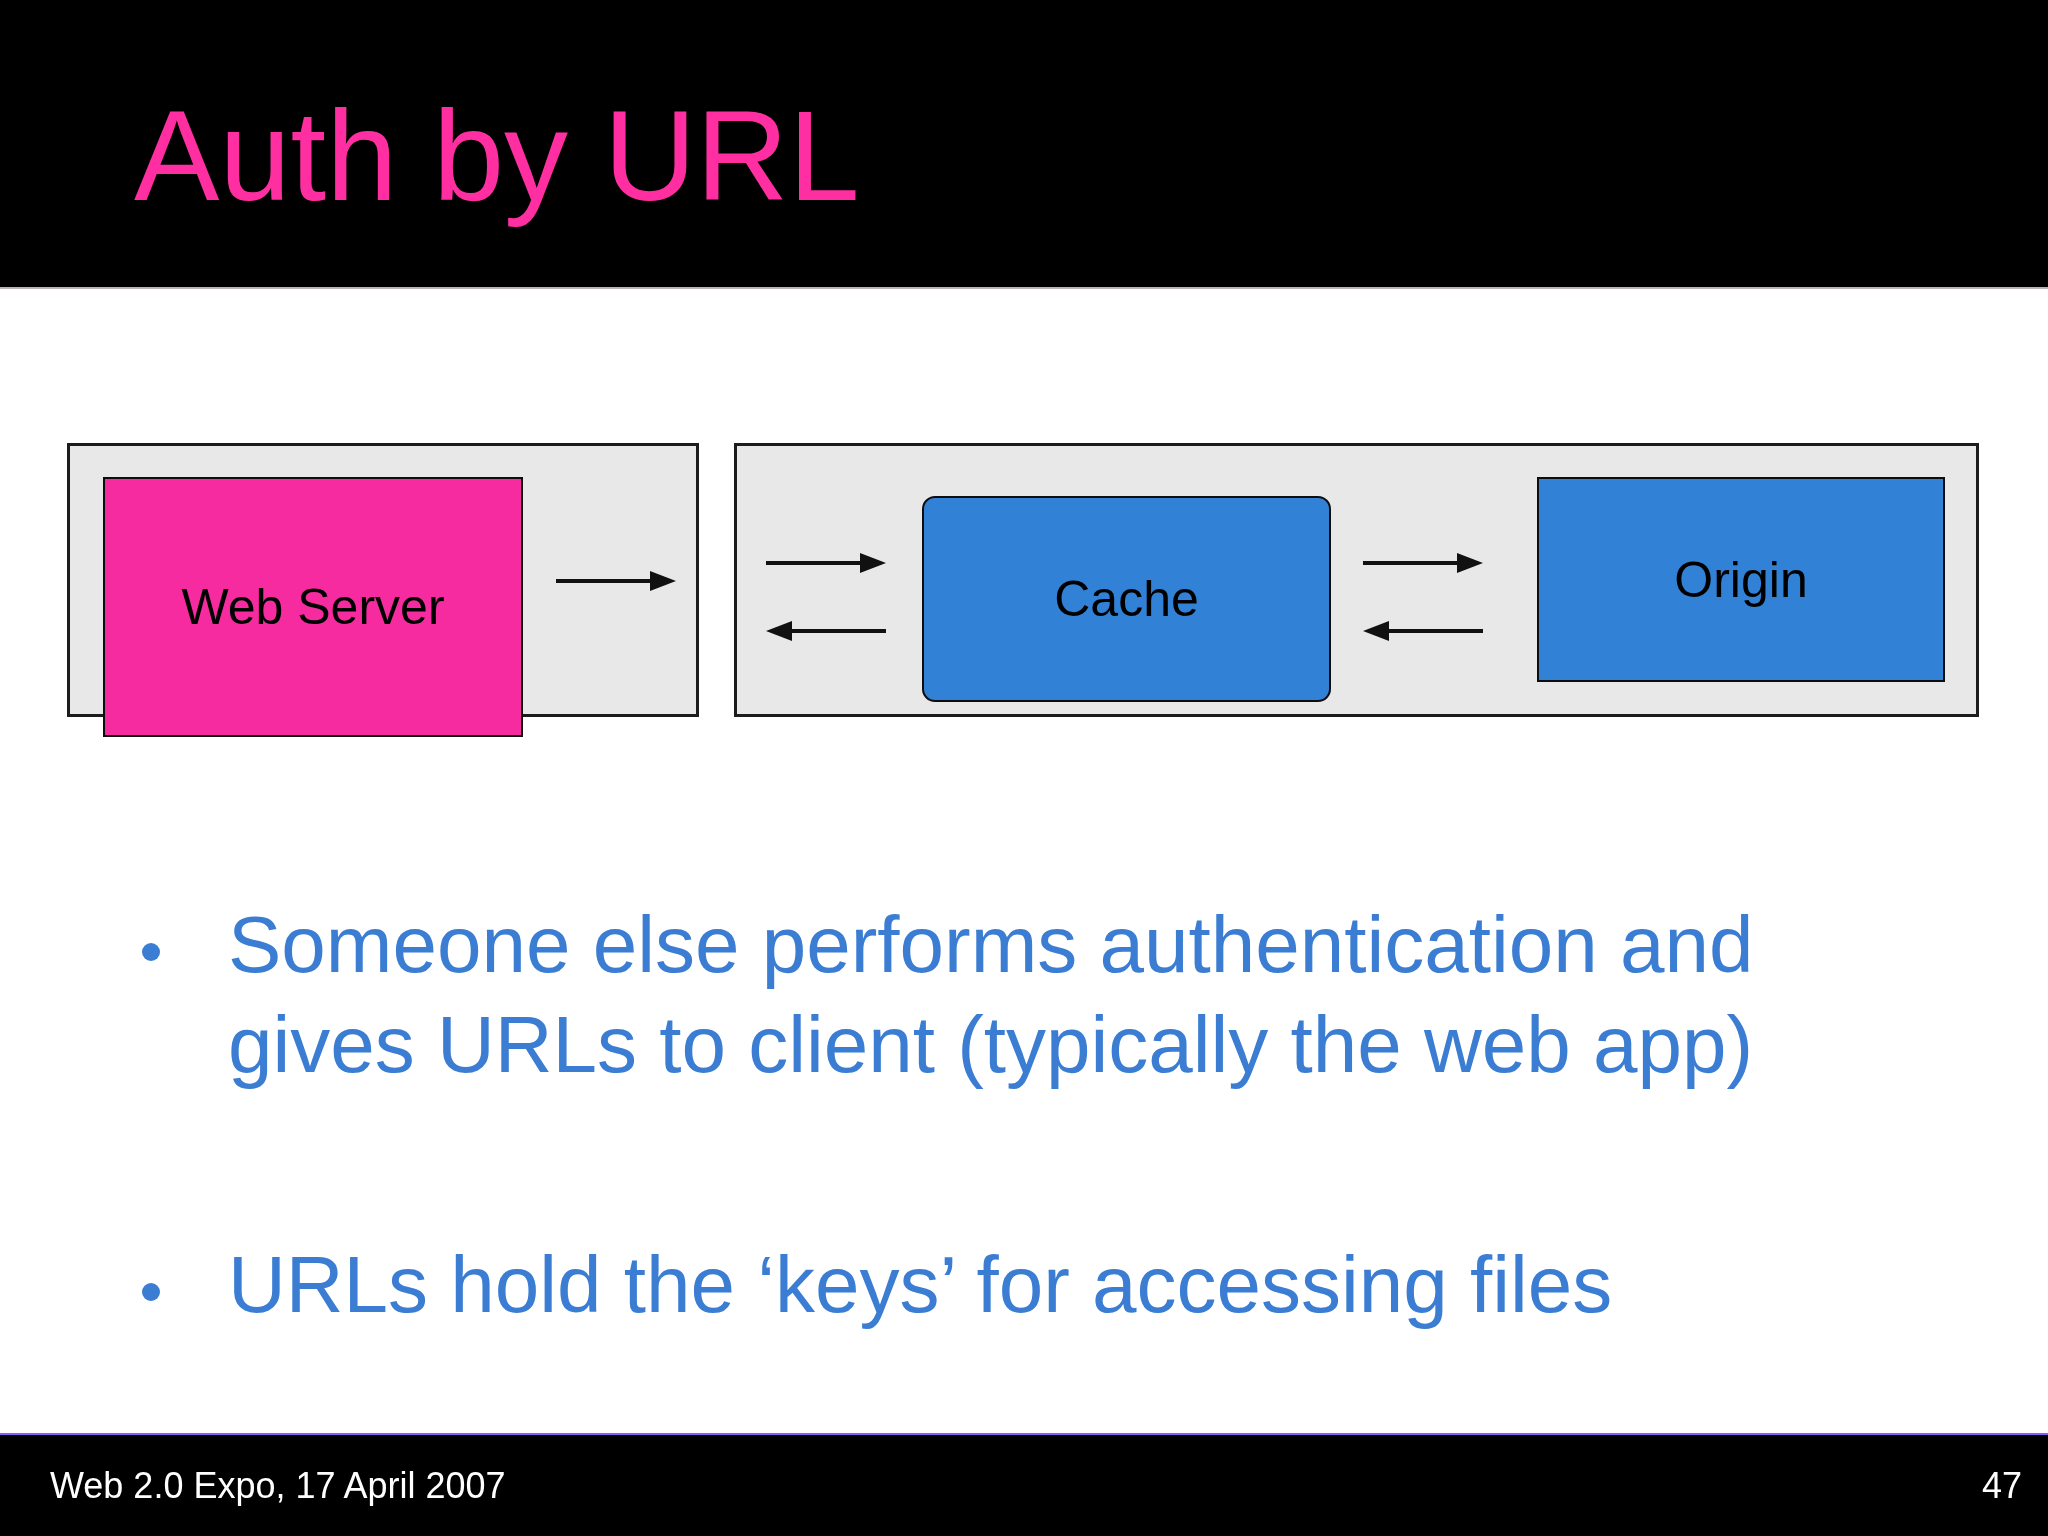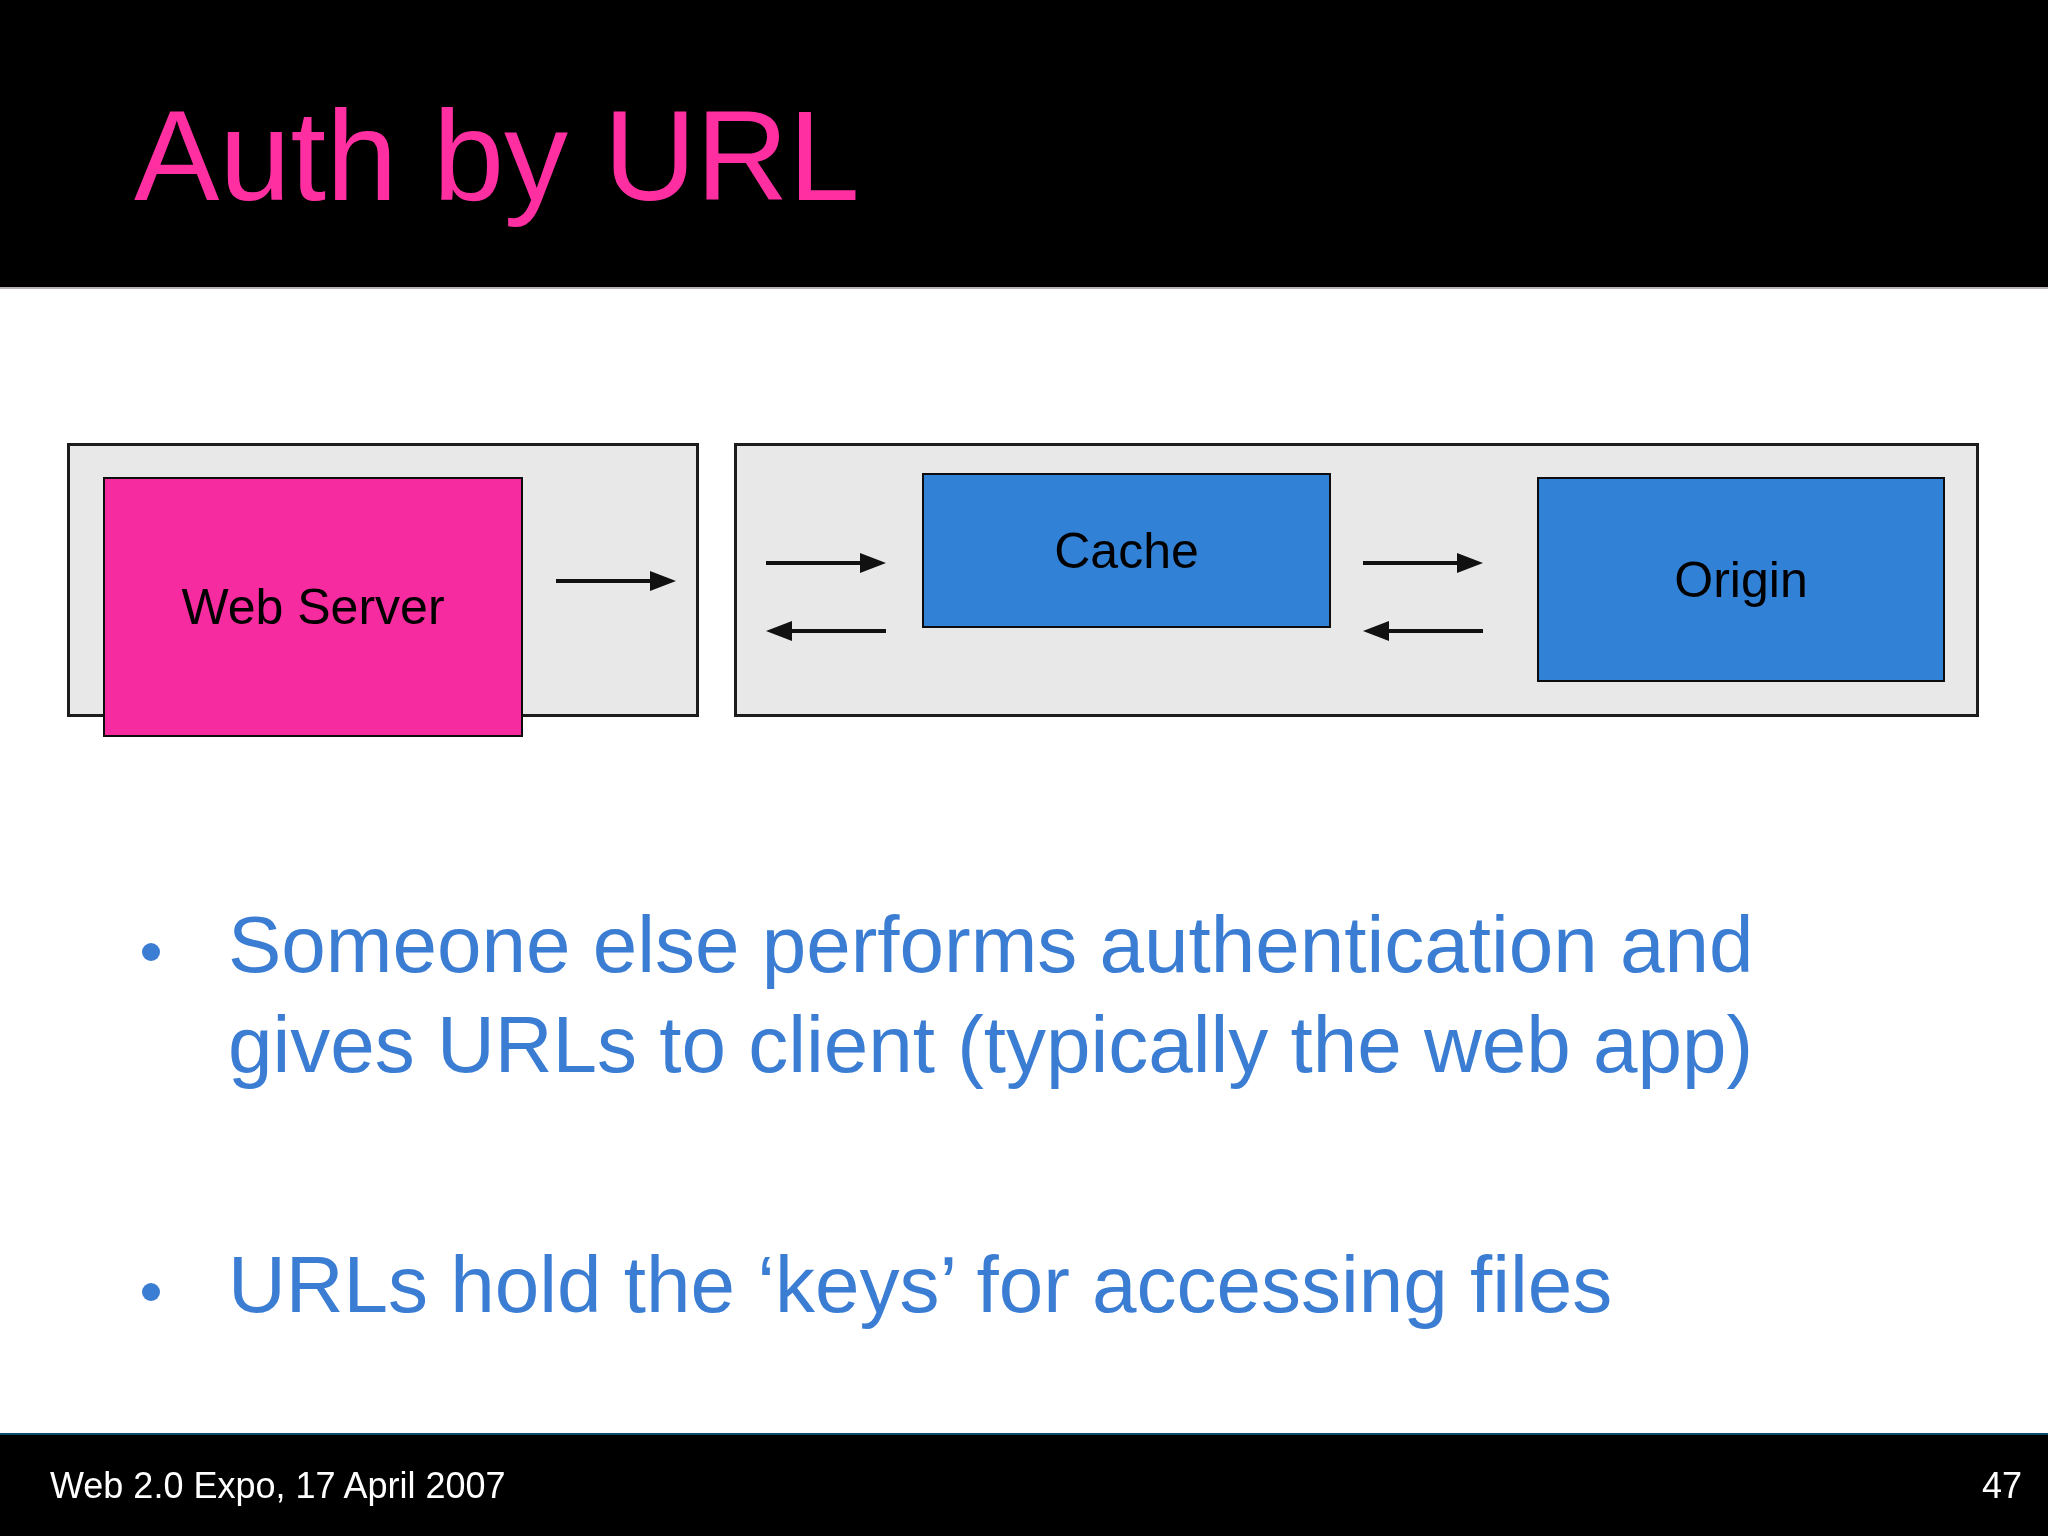--- a/index.html
+++ b/index.html
@@ -32,21 +32,21 @@
 
   .node{
     position:absolute;box-sizing:border-box;
     border:2px solid #0d0d0d;
     display:flex;align-items:center;justify-content:center;
     font-size:50px;color:#000000;
   }
   .node.pink{background:#f72ba0;}
   .node.blue{background:#3181d6;}
   .node.web-server{left:103px; top:477px;width:420px;height:260px;}
-  .node.cache     {left:922px; top:473px;width:409px;height:155px;}
+  .node.cache     {left:922px; top:496px;width:409px;height:206px;border-radius:13px;}
   .node.origin    {left:1537px;top:477px;width:408px;height:205px;}
 
   .arrow{position:absolute;width:120px;height:24px;}
   .arrow svg{display:block;width:120px;height:24px;}
   .arrow-ws    {left:556px; top:569px;}
   .arrow-r1    {left:766px; top:551px;}
   .arrow-l1    {left:766px; top:619px;}
   .arrow-r2    {left:1363px;top:551px;}
   .arrow-l2    {left:1363px;top:619px;}
 
@@ -60,21 +60,21 @@
   .bullet .btxt{
     margin-left:88px;max-width:1600px;
     font-size:80px;line-height:100px;color:#3a7dd3;
   }
   .bullet-1{top:895px;}
   .bullet-2{top:1235px;}
 
   
   .footer{
     position:absolute;left:0;top:1433px;width:2048px;height:103px;
-    background:#000000;border-top:2px solid #0c4a6e;box-sizing:border-box;
+    background:#000000;border-top:2px solid #8b5cf6;box-sizing:border-box;
     display:flex;align-items:center;justify-content:space-between;
     padding:0 26px 0 50px;
     color:#ffffff;font-size:36px;
   }
 </style>
 </head>
 <body>
 
 <div class="slide">
 

